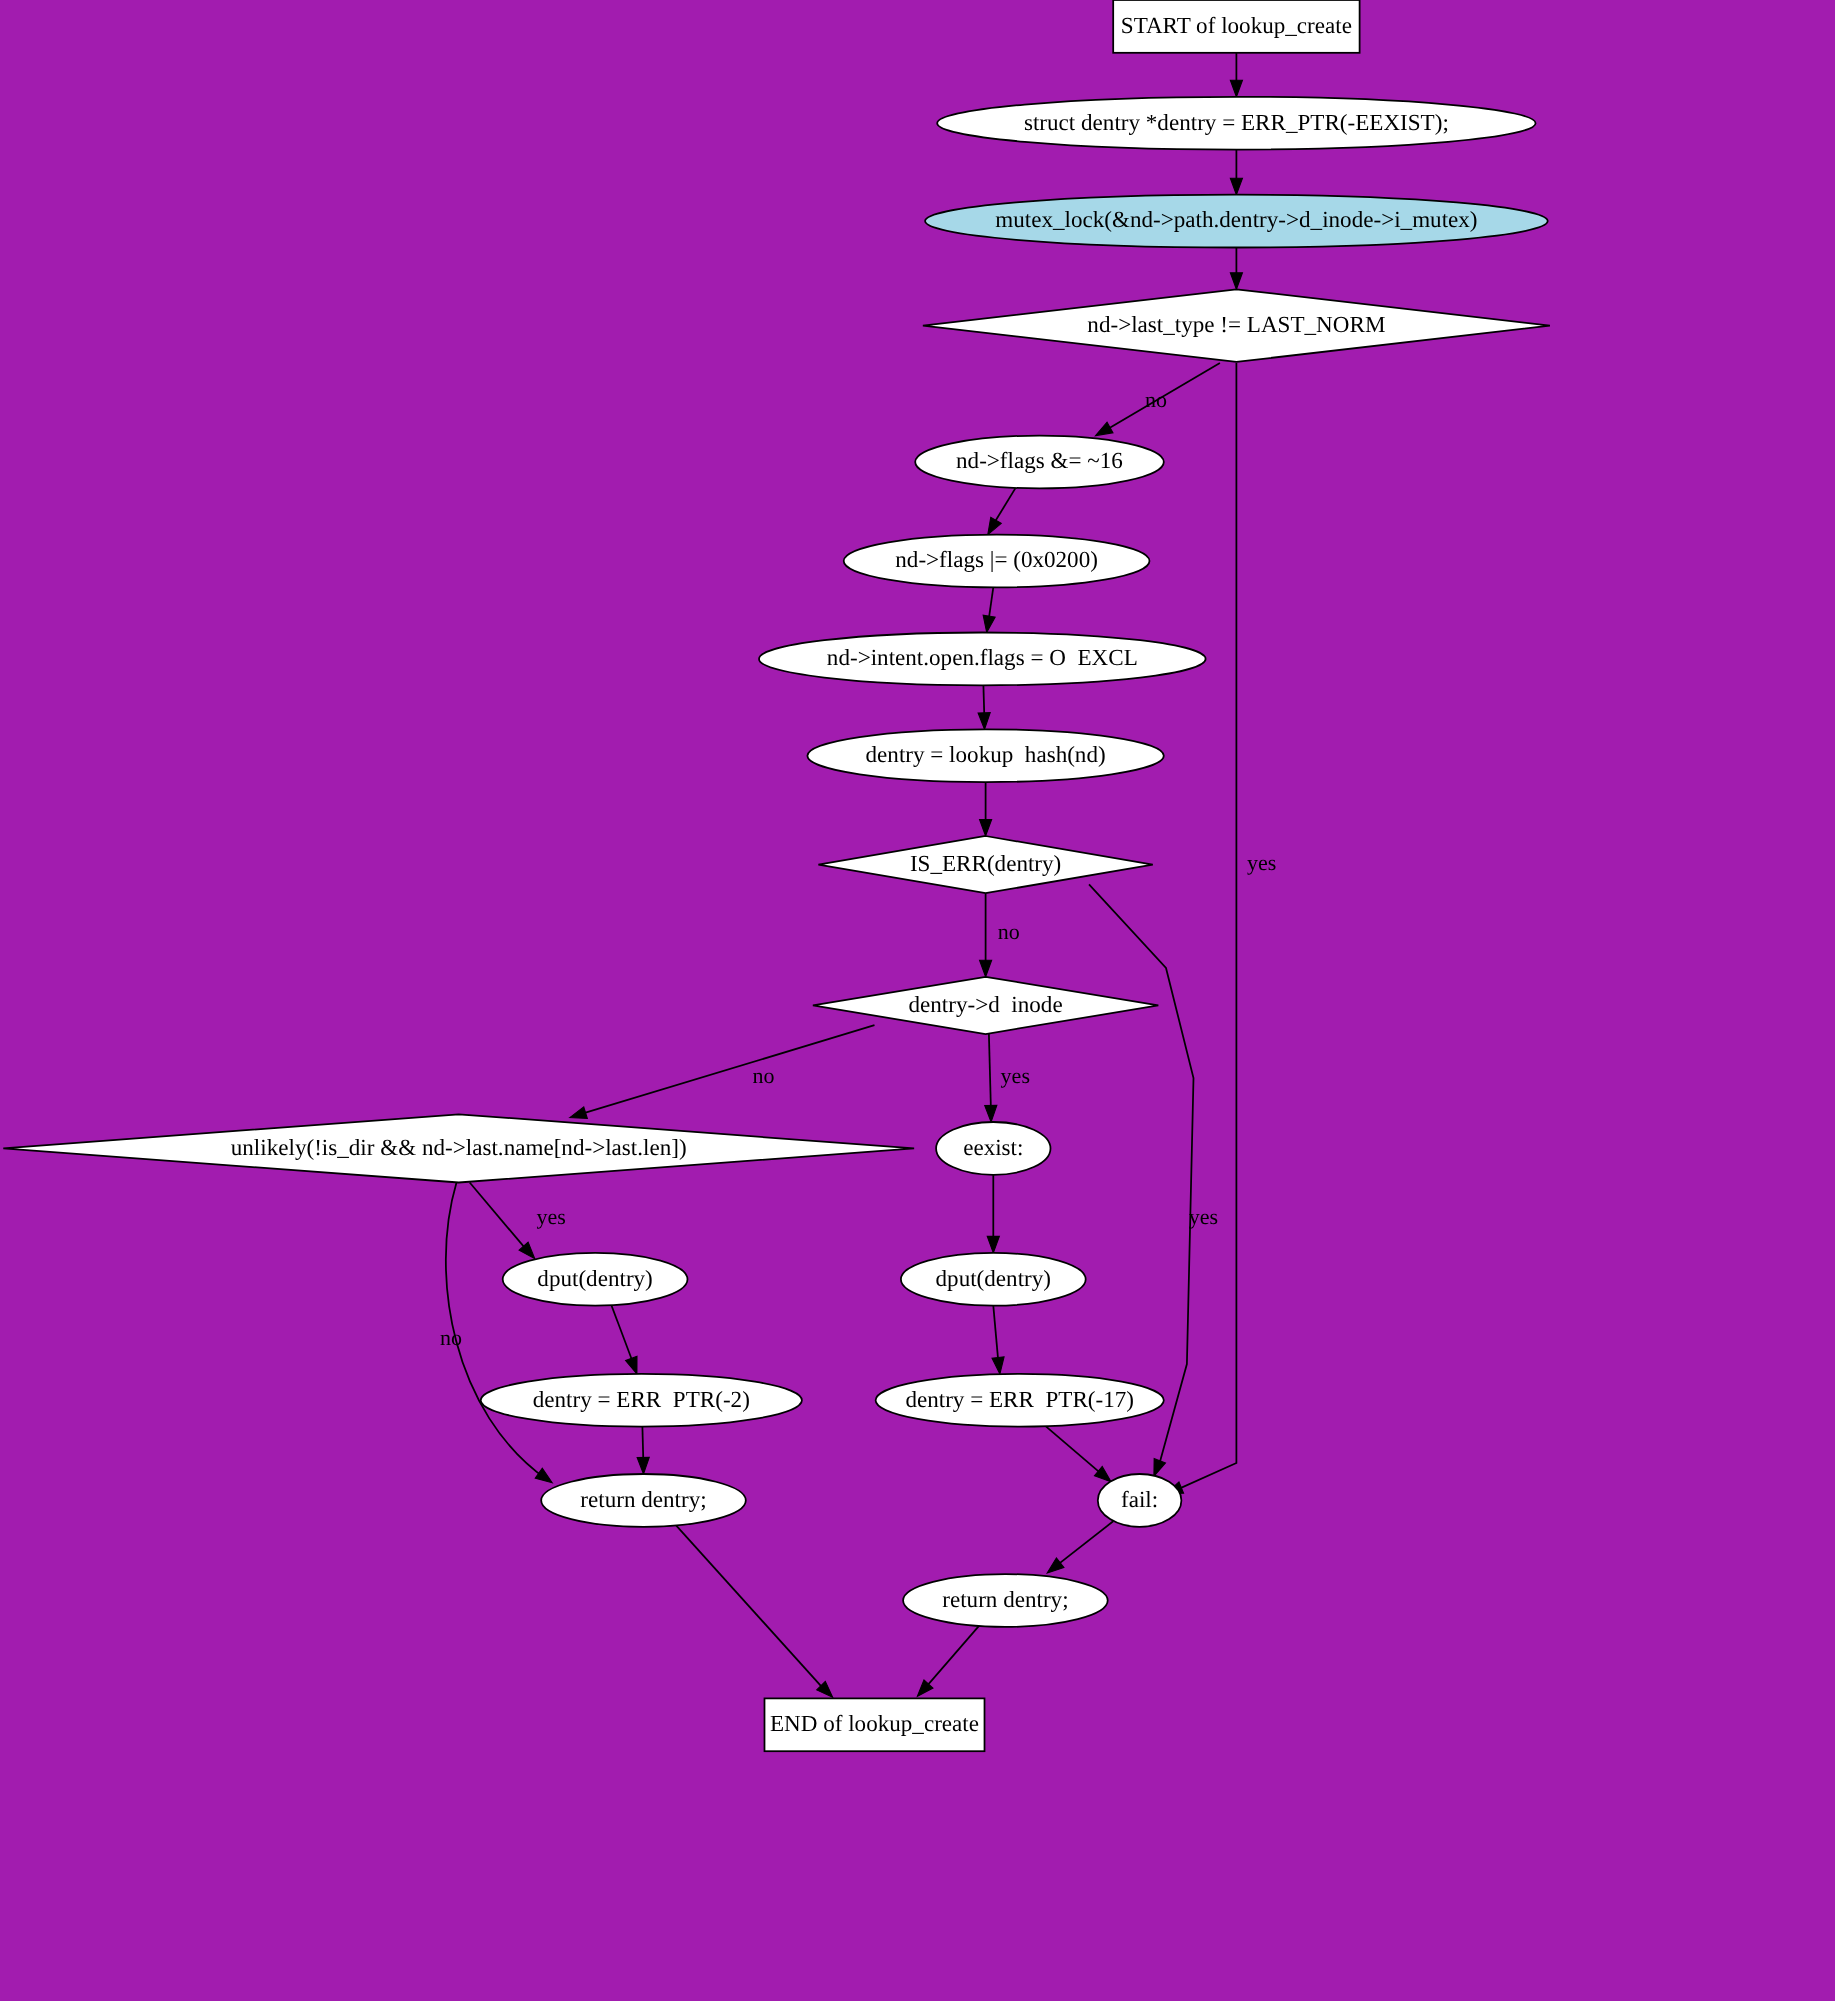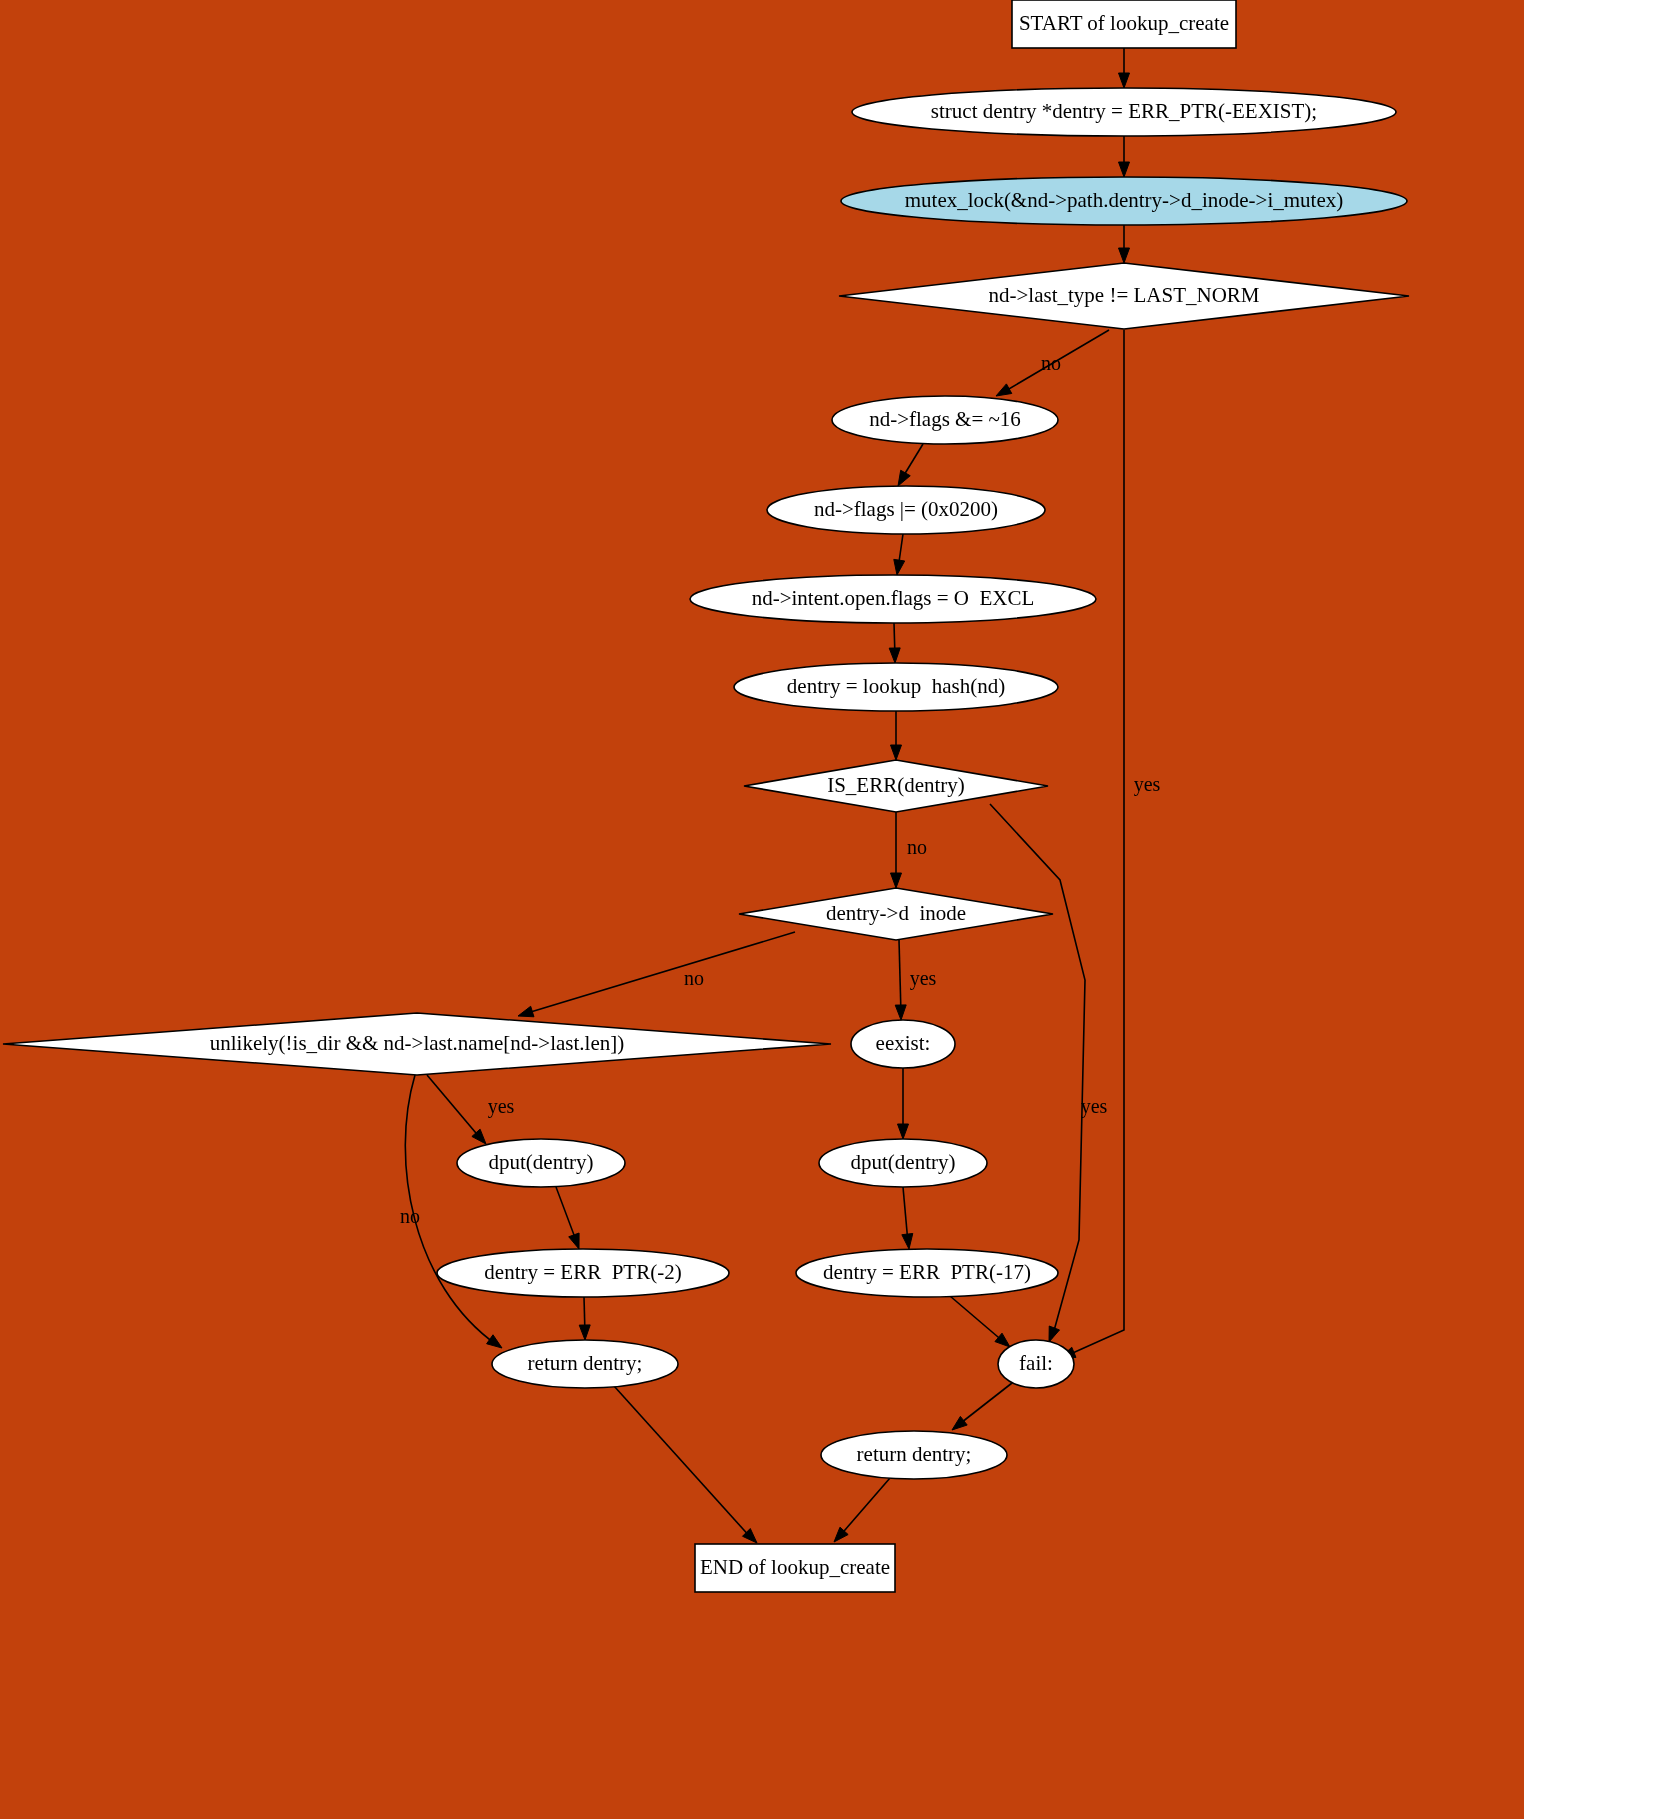--- a/index.html
+++ b/index.html
@@ -2,23 +2,23 @@
 <html><head>
 <meta charset="utf-8">
 <style>
   html, body {
     margin: 0;
     padding: 0;
     background: #ffffff;
   }
   #canvas-wrap {
     position: relative;
-    width: 1524px;
+    width: 1668px;
     height: 1819px;
-    background: #c2410c;
+    background: #a21caf;
     overflow: hidden;
   }
   svg#flow {
     display: block;
     width: 1668px;
     height: 1819px;
     font-family: "Liberation Serif", "DejaVu Serif", serif;
   }
   .node-shape {
     fill: #ffffff;

